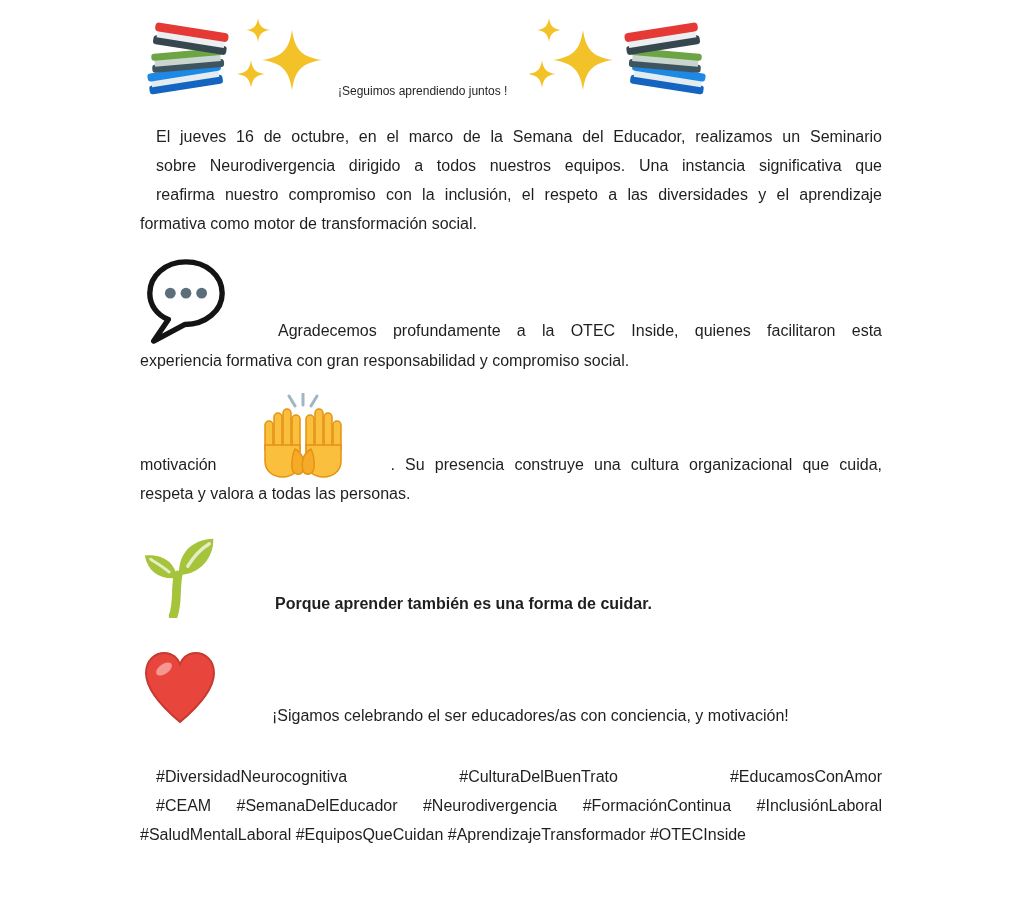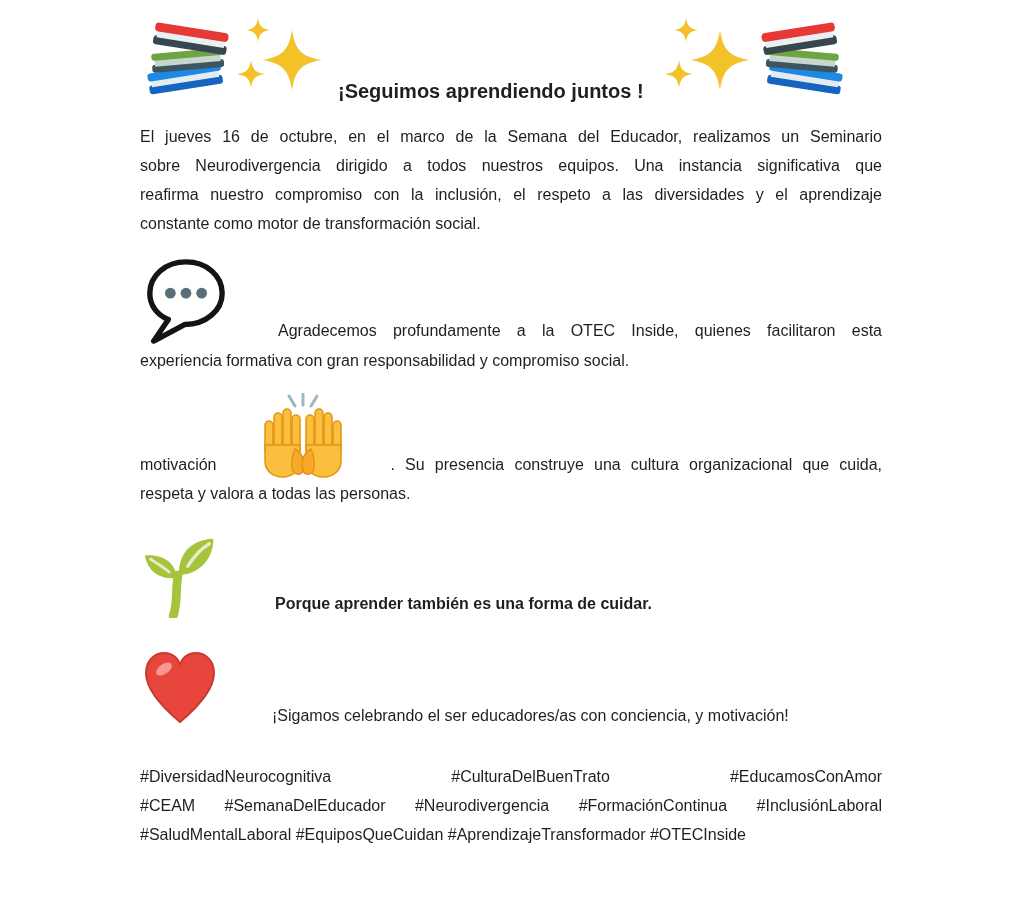--- a/index.html
+++ b/index.html
@@ -8,25 +8,25 @@
     width:1024px;height:900px;
     background:#ffffff;
     font-family:"Liberation Sans","DejaVu Sans",sans-serif;
     color:#1f1f1f;
     font-size:16px;
     line-height:29px;
     overflow:hidden;
   }
   .content{margin-left:140px;width:742px;}
   .line{white-space:normal;}
-  .jline{text-align:justify;text-align-last:justify;}
+  .jline{text-align:justify;text-align-last:justify;margin-left:16px;}
   .row{display:flex;align-items:flex-end;gap:38px;}
   .fill{flex:1;}
   .header-row{display:flex;align-items:flex-end;margin:10px 0 0 4px;height:96px;}
-  .title{font-size:20px;font-weight:bold;margin:0 20px 0 12px;white-space:nowrap;}
+  .title{font-size:12px;font-weight:normal;margin:0 20px 0 12px;white-space:nowrap;}
   .spark{margin:0 0 6px 2px;}
   .p1{margin-top:16px;}
   .p2{margin-top:18px;}
   .p2 .fill{margin-left:10px;padding-bottom:1px;}
   .p3{margin-top:18px;}
   .p3-l2 .lead{flex:0 0 auto;}
   .p3-l2 svg{margin-left:10px;}
   .p3-l2 .fill{margin-left:10px;}
   .seed-row{margin-top:24px;}
   .seed-text{font-weight:bold;margin-left:17px;}
@@ -100,21 +100,21 @@
             </g>
           </g>
         </svg>
       </span>
     </div>
 
     <div class="p1">
       <div class="line jline">El jueves 16 de octubre, en el marco de la Semana del Educador, realizamos un Seminario</div>
       <div class="line jline">sobre Neurodivergencia dirigido a todos nuestros equipos. Una instancia significativa que</div>
       <div class="line jline">reafirma nuestro compromiso con la inclusión, el respeto a las diversidades y el aprendizaje</div>
-      <div class="line">constante como motor de transformación social.</div>
+      <div class="line">formativa como motor de transformación social.</div>
     </div>
 
     <div class="p2">
       <div class="row">
         <span>
           <svg width="90" height="90" viewBox="0 0 92 92">
             <path d="M47 6 C26 6 10 20 10 38 C10 50 17 60 29 65 L14 87 L46 70 C67 70 84 56 84 38 C84 20 68 6 47 6 Z" fill="#ffffff" stroke="#141414" stroke-width="5.5" stroke-linejoin="round" stroke-linecap="round"></path>
             <g fill="#5B6F7B">
               <circle cx="31" cy="38" r="5.5"></circle>
               <circle cx="47" cy="38" r="5.5"></circle>

